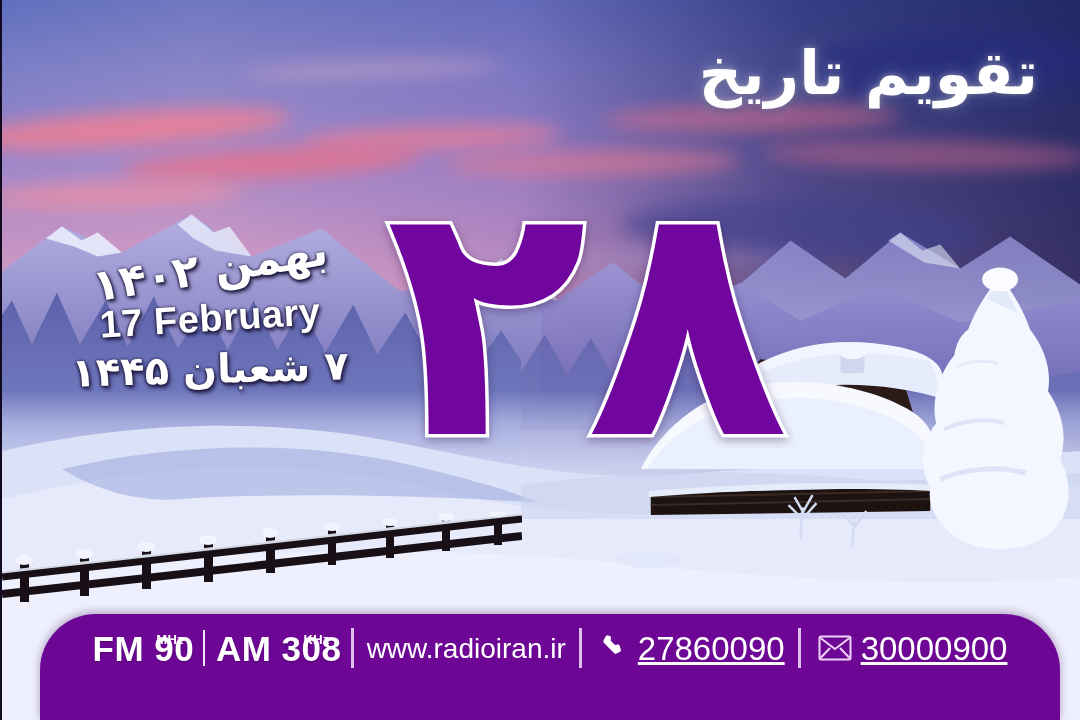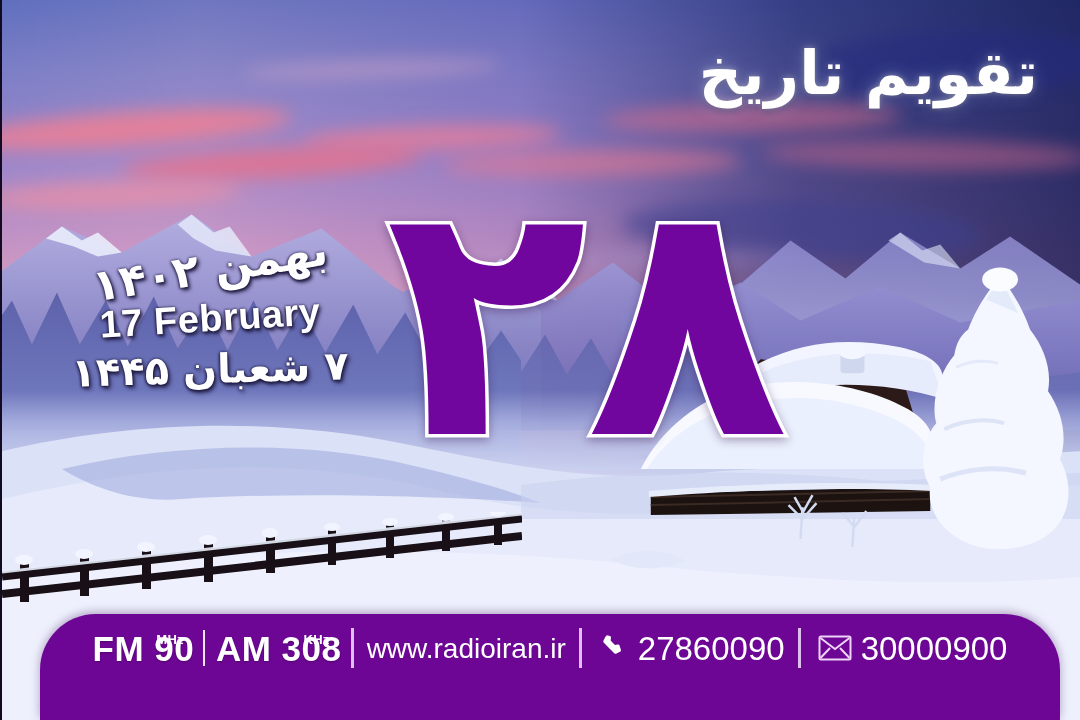--- a/index.html
+++ b/index.html
@@ -105,21 +105,21 @@
     letter-spacing:.3px;
   }
   .pipe{
     display:inline-block;
     width:3px; height:40px; background:#e6c9f2;
     margin:0 13px 2px 13px;
     opacity:.95;
   }
   .pipe.thin{ width:2px; height:36px; background:#ffffff; opacity:.9; margin:0 11px 3px 11px;}
   .url{ font-size:28px; letter-spacing:0px; }
-  .num{ font-size:33px; letter-spacing:0px; }
+  .num{ font-size:33px; letter-spacing:0px;text-decoration:underline; }
   .ico{ display:inline-flex; align-items:center; margin:0 9px 3px 4px; }
 
   
   .day{
     position:absolute;
     left:400px; top:155px;
     width:370px; height:330px;
     display:flex; align-items:center; justify-content:center;
     font-size:330px;
     line-height:1;

